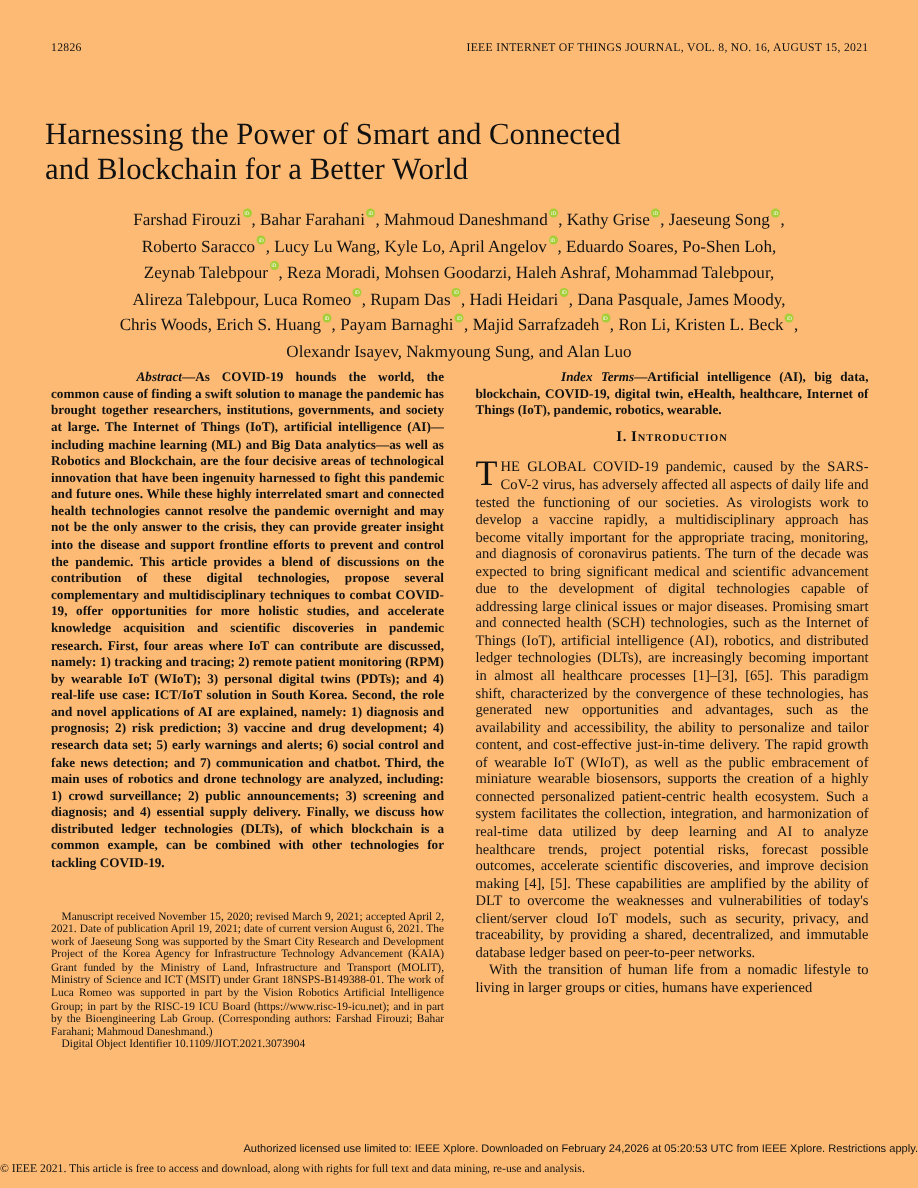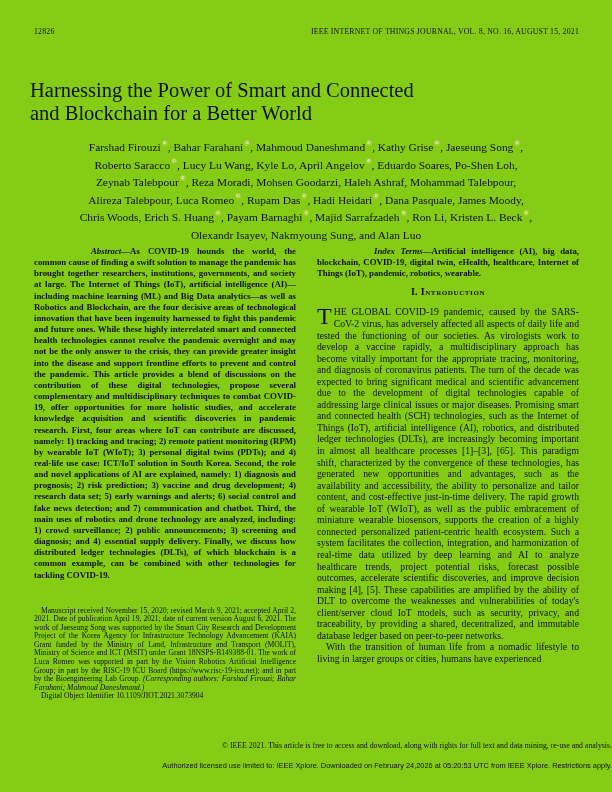--- a/index.html
+++ b/index.html
@@ -1,20 +1,20 @@
 <!DOCTYPE html>
 <html><head>
 <meta charset="utf-8">
 <style>
   html,body{margin:0;padding:0;background:#e8e8e8;}
   .page{
     position:relative;
     width:612px;height:792px;
     margin:0 auto;
-    background:#84cc16;
+    background:#fdba74;
     font-family:"Liberation Serif","DejaVu Serif",serif;
     color:#111;
     overflow:hidden;
   }
   
   .running-header{
     position:absolute;top:27px;left:34px;right:33px;
     display:flex;justify-content:space-between;
     font-size:7.8px;letter-spacing:.2px;
   }
@@ -51,42 +51,42 @@
     font-weight:bold;text-align:justify;
     text-indent:9px;
   }
   .lead-label{font-style:italic;margin-left:48px;}
   .footnote{
     margin-top:26px;
     font-size:7.6px;line-height:8.55px;
     text-align:justify;
   }
   .footnote p{text-indent:7px;}
-  .footnote .corresponding{font-style:italic;}
+  .footnote .corresponding{}
   .section-heading{
     margin:7px 0 9px 0;
     text-align:center;
     font-size:10px;font-weight:bold;
     letter-spacing:.3px;
   }
   .section-heading .sc{font-variant:small-caps;letter-spacing:.6px;}
   .body-par{
     font-size:9.7px;line-height:11.55px;
     text-align:justify;
   }
   .body-par.indent{text-indent:9px;}
   .dropcap{
     float:left;
     font-size:24px;line-height:19.5px;
     padding:1px 2px 0 0;
   }
   
   .copyright-line{
-    position:absolute;top:741px;left:0;right:0;
-    text-align:right;font-size:7.8px;
+    position:absolute;top:774px;left:0;right:0;
+    text-align:left;font-size:7.8px;
   }
   .license-line{
     position:absolute;top:761px;left:0;right:0;
     text-align:right;font-size:7.4px;
     font-family:"Liberation Sans",sans-serif;
   }
 </style>
 </head>
 <body>
 

